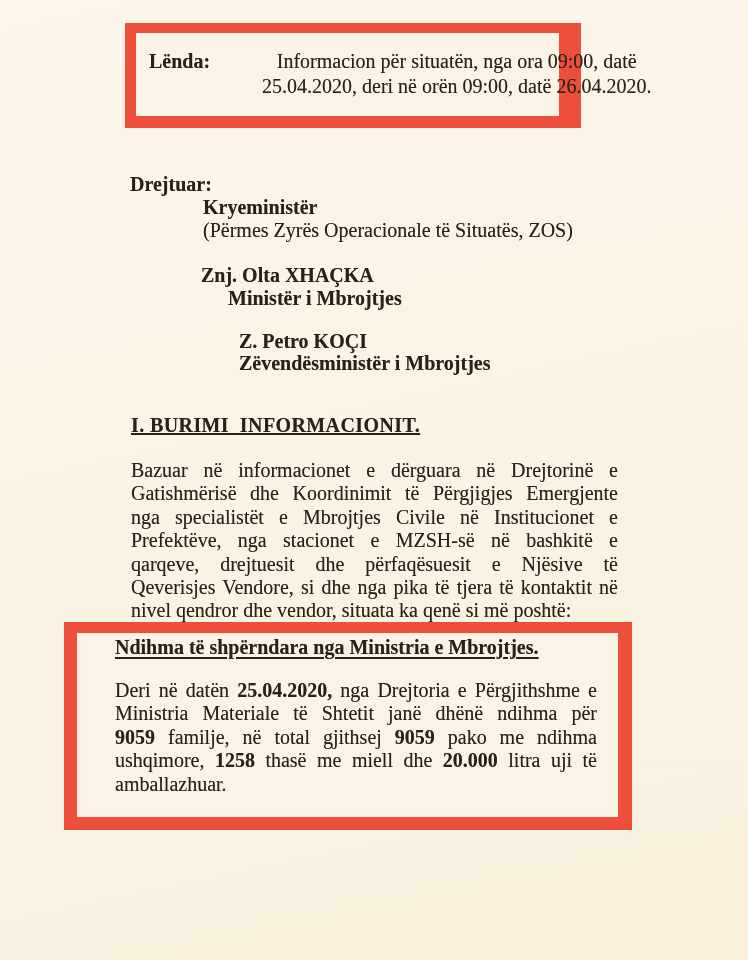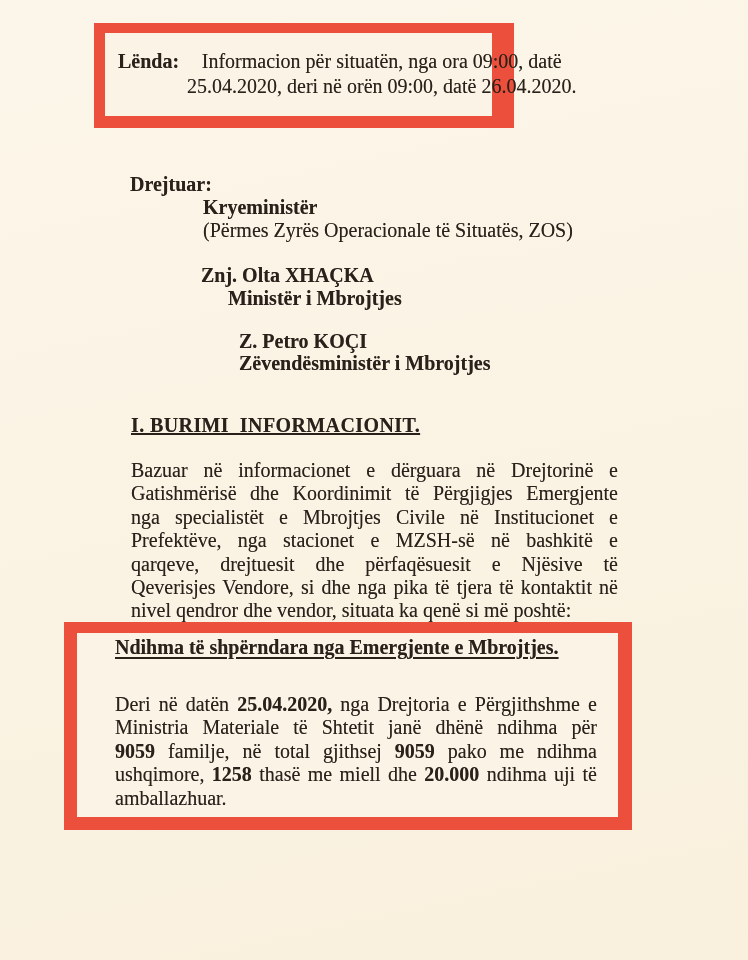--- a/index.html
+++ b/index.html
@@ -12,49 +12,49 @@
     background:linear-gradient(168deg,#fcf6ea 0%,#faf3e3 55%,#f9f0dd 100%);
     color:var(--ink,#29211a);
     font-size:20px;
     text-shadow:0 0 .6px rgba(41,33,26,.45);
   }
   .b{font-weight:bold;}
   .abs{position:absolute;line-height:23px;white-space:pre;margin-top:12px;}
 
   
   .subject-box{
-    position:absolute;left:94px;top:23px;width:420px;height:105px;
+    position:absolute;left:125px;top:23px;width:456px;height:105px;
     box-sizing:border-box;
     border-style:solid;border-color:var(--accent,#ec4f3b);
     border-width:10px 22px 12px 11px;
     background:#fbf4e6;
   }
   .subject-inner{display:flex;padding:16px 4px 0 13px;}
   .subject-label{width:69px;flex-shrink:0;line-height:25px;}
   .subject-text{flex:1;}
   .subject-text .tline{
     text-align:right;text-align-last:center;
-    line-height:25px;white-space:nowrap;
+    line-height:25px;white-space:nowrap;margin-left:44px;
   }
 
   .aid-box{
     position:absolute;left:64px;top:622px;width:568px;height:208px;
     box-sizing:border-box;
     border-style:solid;border-color:var(--accent,#ec4f3b);
     border-width:11px 14px 13px 13px;
     background:#fbf4e6;
   }
   .aid-inner{padding:3px 21px 0 38px;}
   .aid-heading{
     line-height:23px;white-space:pre;
     text-decoration:underline;
     text-decoration-thickness:2px;
     text-underline-offset:3px;
   }
-  .aid-para{margin-top:34px;}
+  .aid-para{margin-top:20px;}
 
   
   .para .tline{
     text-align:justify;text-align-last:justify;
     line-height:23.4px;white-space:nowrap;
   }
   .para .tline-last{text-align-last:left;}
 
   .section-heading{letter-spacing:.4px;text-decoration:underline;}
 </style>
@@ -82,24 +82,24 @@
 
   <div class="abs b" style="left:239px;top:318px">Z. Petro KOÇI</div>
   <div class="abs b" style="left:239px;top:340px">Zëvendësministër i Mbrojtjes</div>
 
   <div class="abs b section-heading" style="left:131px;top:402px">I. BURIMI  INFORMACIONIT.</div>
 
   <div class="abs para" style="left:131px;top:447px;width:487px"><div class="tline">Bazuar në informacionet e dërguara në Drejtorinë e</div><div class="tline">Gatishmërisë dhe Koordinimit të Përgjigjes Emergjente</div><div class="tline">nga specialistët e Mbrojtjes Civile në Institucionet e</div><div class="tline">Prefektëve, nga stacionet e MZSH-së në bashkitë e</div><div class="tline">qarqeve, drejtuesit dhe përfaqësuesit e Njësive të</div><div class="tline">Qeverisjes Vendore, si dhe nga pika të tjera të kontaktit në</div><div class="tline tline-last">nivel qendror dhe vendor, situata ka qenë si më poshtë:</div></div>
 
   <div class="aid-box">
     <div class="aid-inner">
-      <div class="aid-heading b">Ndihma të shpërndara nga Emergjente e Mbrojtjes.</div>
+      <div class="aid-heading b">Ndihma të shpërndara nga Ministria e Mbrojtjes.</div>
       <div class="para aid-para">
           <div class="tline"><span>Deri në datën </span><span class="b">25.04.2020,</span><span> nga Drejtoria e Përgjithshme e</span></div>
           <div class="tline"><span>Ministria Materiale të Shtetit janë dhënë ndihma për</span></div>
           <div class="tline"><span class="b">9059</span><span> familje, në total gjithsej </span><span class="b">9059</span><span> pako me ndihma</span></div>
-          <div class="tline"><span>ushqimore, </span><span class="b">1258</span><span> thasë me miell dhe </span><span class="b">20.000</span><span> ndihma uji të</span></div>
+          <div class="tline"><span>ushqimore, </span><span class="b">1258</span><span> thasë me miell dhe </span><span class="b">20.000</span><span> litra uji të</span></div>
           <div class="tline tline-last"><span>amballazhuar.</span></div>
         </div>
     </div>
   </div>
 
 </div>
 
 </body></html>

